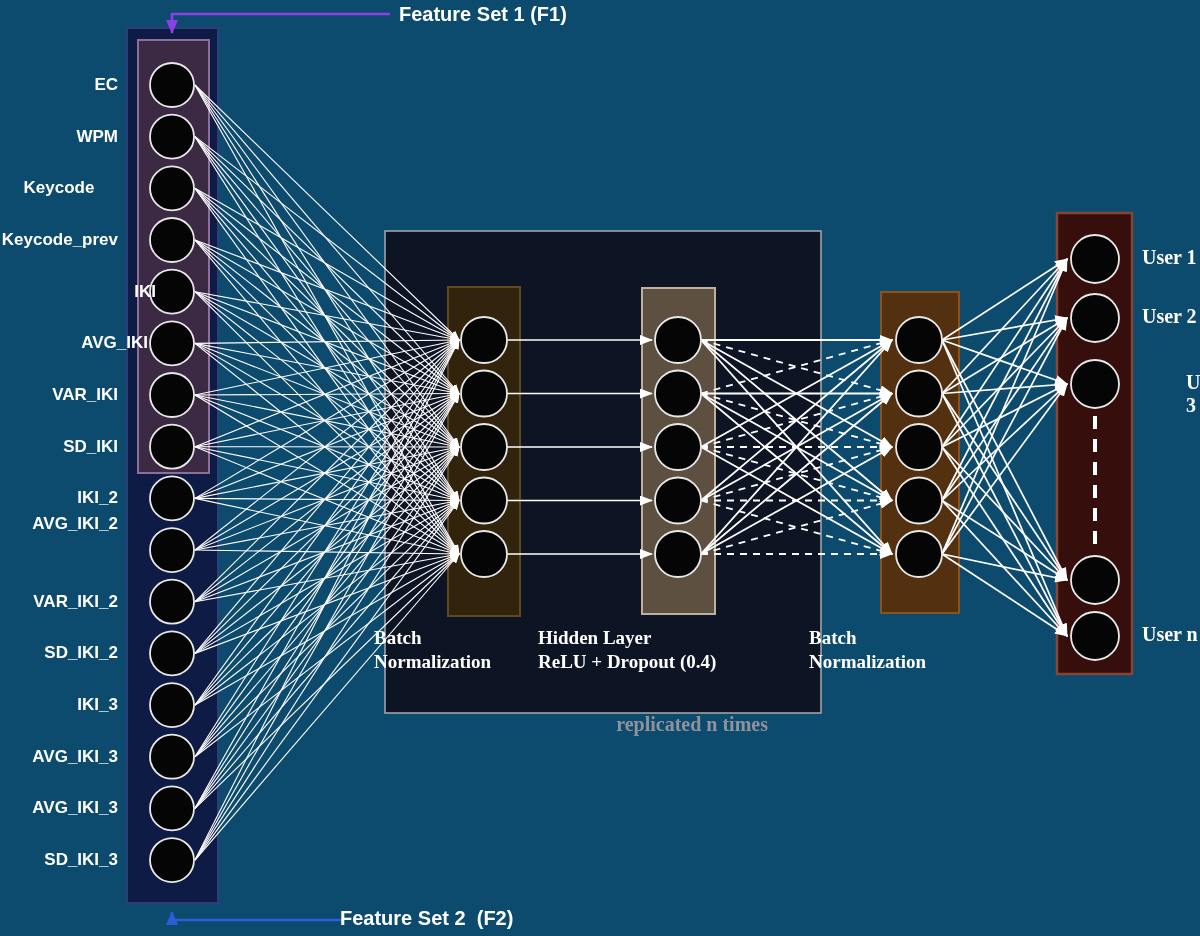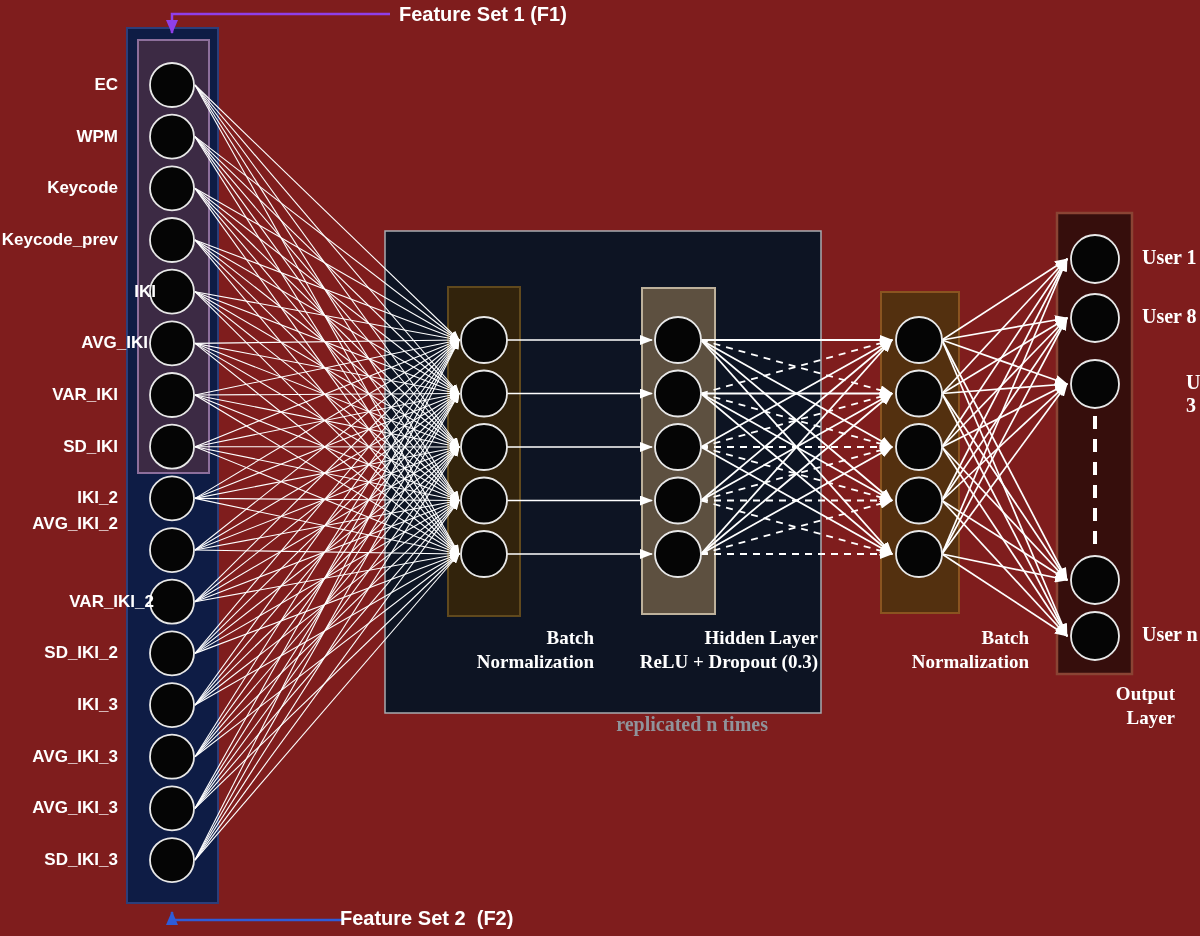--- a/index.html
+++ b/index.html
@@ -1,24 +1,24 @@
 <!DOCTYPE html>
 <html><head>
 <meta charset="utf-8">
 <style>
   html,body{margin:0;padding:0;background:#000;}
-  .stage{position:relative;width:1200px;height:936px;background:#7f1d1d;overflow:hidden;
+  .stage{position:relative;width:1200px;height:936px;background:#0c4a6e;overflow:hidden;
          font-family:"Liberation Sans",sans-serif;text-decoration:underline;}
   .stage svg{position:absolute;left:0;top:0;}
   .fs{position:absolute;color:#fff;font:bold 20px "Liberation Sans",sans-serif;white-space:pre;}
   .fs1{left:399px;top:3px;}
   .fs2{left:340px;top:907px;}
   .feat-label{position:absolute;left:0;width:118px;text-align:right;
               font:bold 17px "Liberation Sans",sans-serif;color:#fff;line-height:22px;}
-  .caption{position:absolute;text-align:right;white-space:pre-line;color:#fff;
+  .caption{position:absolute;text-align:left;white-space:pre-line;color:#fff;
            font:bold 19px "Liberation Serif",serif;line-height:1.25;}
   .cap-bn1{left:374px;top:626px;width:220px;}
   .cap-hidden{left:538px;top:626px;width:280px;}
   .cap-bn2{left:809px;top:626px;width:220px;}
   .cap-output{left:1015px;top:682px;width:160px;}
   .note{position:absolute;left:468px;top:713px;width:300px;text-align:right;
         font:bold 20px "Liberation Serif",serif;color:#90939a;}
   .user-label{position:absolute;left:1142px;font:bold 20px "Liberation Serif",serif;color:#fff;}
 </style>
 </head>
@@ -222,45 +222,43 @@
       <polyline points="390,14 172,14 172,33" fill="none" stroke="#8f3fe8" stroke-width="2.5" marker-end="url(#ap)"></polyline>
       <polyline points="344,920 172,920 172,912" fill="none" stroke="#2e5cd8" stroke-width="2.5" marker-end="url(#ab)"></polyline>
     </svg>
 
   <div class="fs fs1">Feature Set 1 (F1)</div>
   <div class="fs fs2">Feature Set 2  (F2)</div>
 
   <div>
     <div class="feat-label" style="top: 74px;">EC</div>
     <div class="feat-label" style="top: 125.67px;">WPM</div>
-    <div class="feat-label" style="top: 177.34px;">Keycode</div>
+    <div class="feat-label" style="top: 177.34px; text-align: center;">Keycode</div>
     <div class="feat-label" style="top: 229.01px; text-align: right;">Keycode_prev</div>
     <div class="feat-label" style="top: 280.68px; padding-left: 38px;">IKI</div>
     <div class="feat-label" style="top: 332.35px; padding-left: 30px;">AVG_IKI</div>
     <div class="feat-label" style="top: 384.02px;">VAR_IKI</div>
     <div class="feat-label" style="top: 435.69px;">SD_IKI</div>
     <div class="feat-label" style="top: 487.36px;">IKI_2</div>
     <div class="feat-label" style="top: 513px;">AVG_IKI_2</div>
-    <div class="feat-label" style="top: 590.7px; margin-left: 36px;">VAR_IKI_2</div>
+    <div class="feat-label" style="top: 590.7px;">VAR_IKI_2</div>
     <div class="feat-label" style="top: 642.37px;">SD_IKI_2</div>
     <div class="feat-label" style="top: 694.04px;">IKI_3</div>
     <div class="feat-label" style="top: 745.71px;">AVG_IKI_3</div>
     <div class="feat-label" style="top: 797.38px;">AVG_IKI_3</div>
     <div class="feat-label" style="top: 849.05px;">SD_IKI_3</div>
   </div>
 
   <div class="caption cap-bn1">Batch
 Normalization</div>
   <div class="caption cap-hidden">Hidden Layer
-ReLU + Dropout (0.3)</div>
+ReLU + Dropout (0.4)</div>
   <div class="caption cap-bn2">Batch
 Normalization</div>
-  <div class="caption cap-output">Output
-Layer</div>
   <div class="note">replicated n times</div>
 
   <div>
     <div class="user-label" style="top: 246px;">User 1</div>
-    <div class="user-label" style="top: 305px;">User 8</div>
+    <div class="user-label" style="top: 305px;">User 2</div>
     <div class="user-label" style="top: 371px; margin-left: 44px;">User 3</div>
     <div class="user-label" style="top: 623px;">User n</div>
   </div>
 </div>
 
 </body></html>

